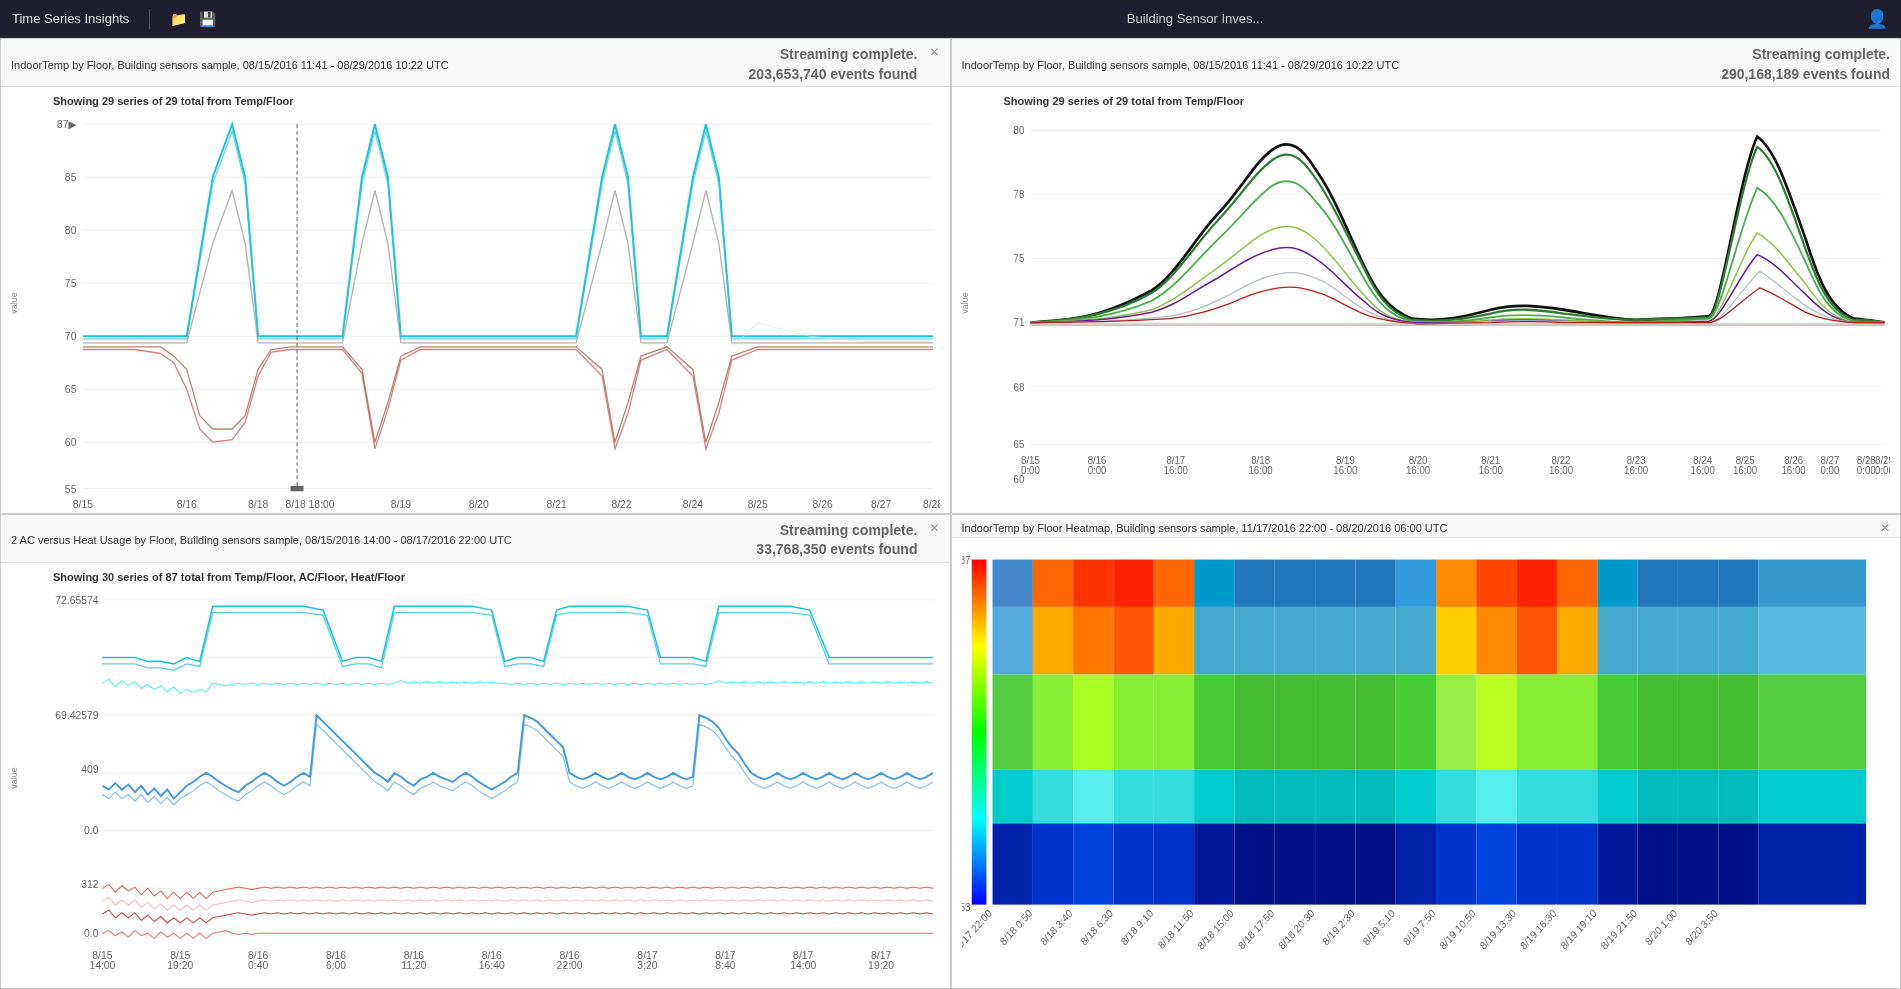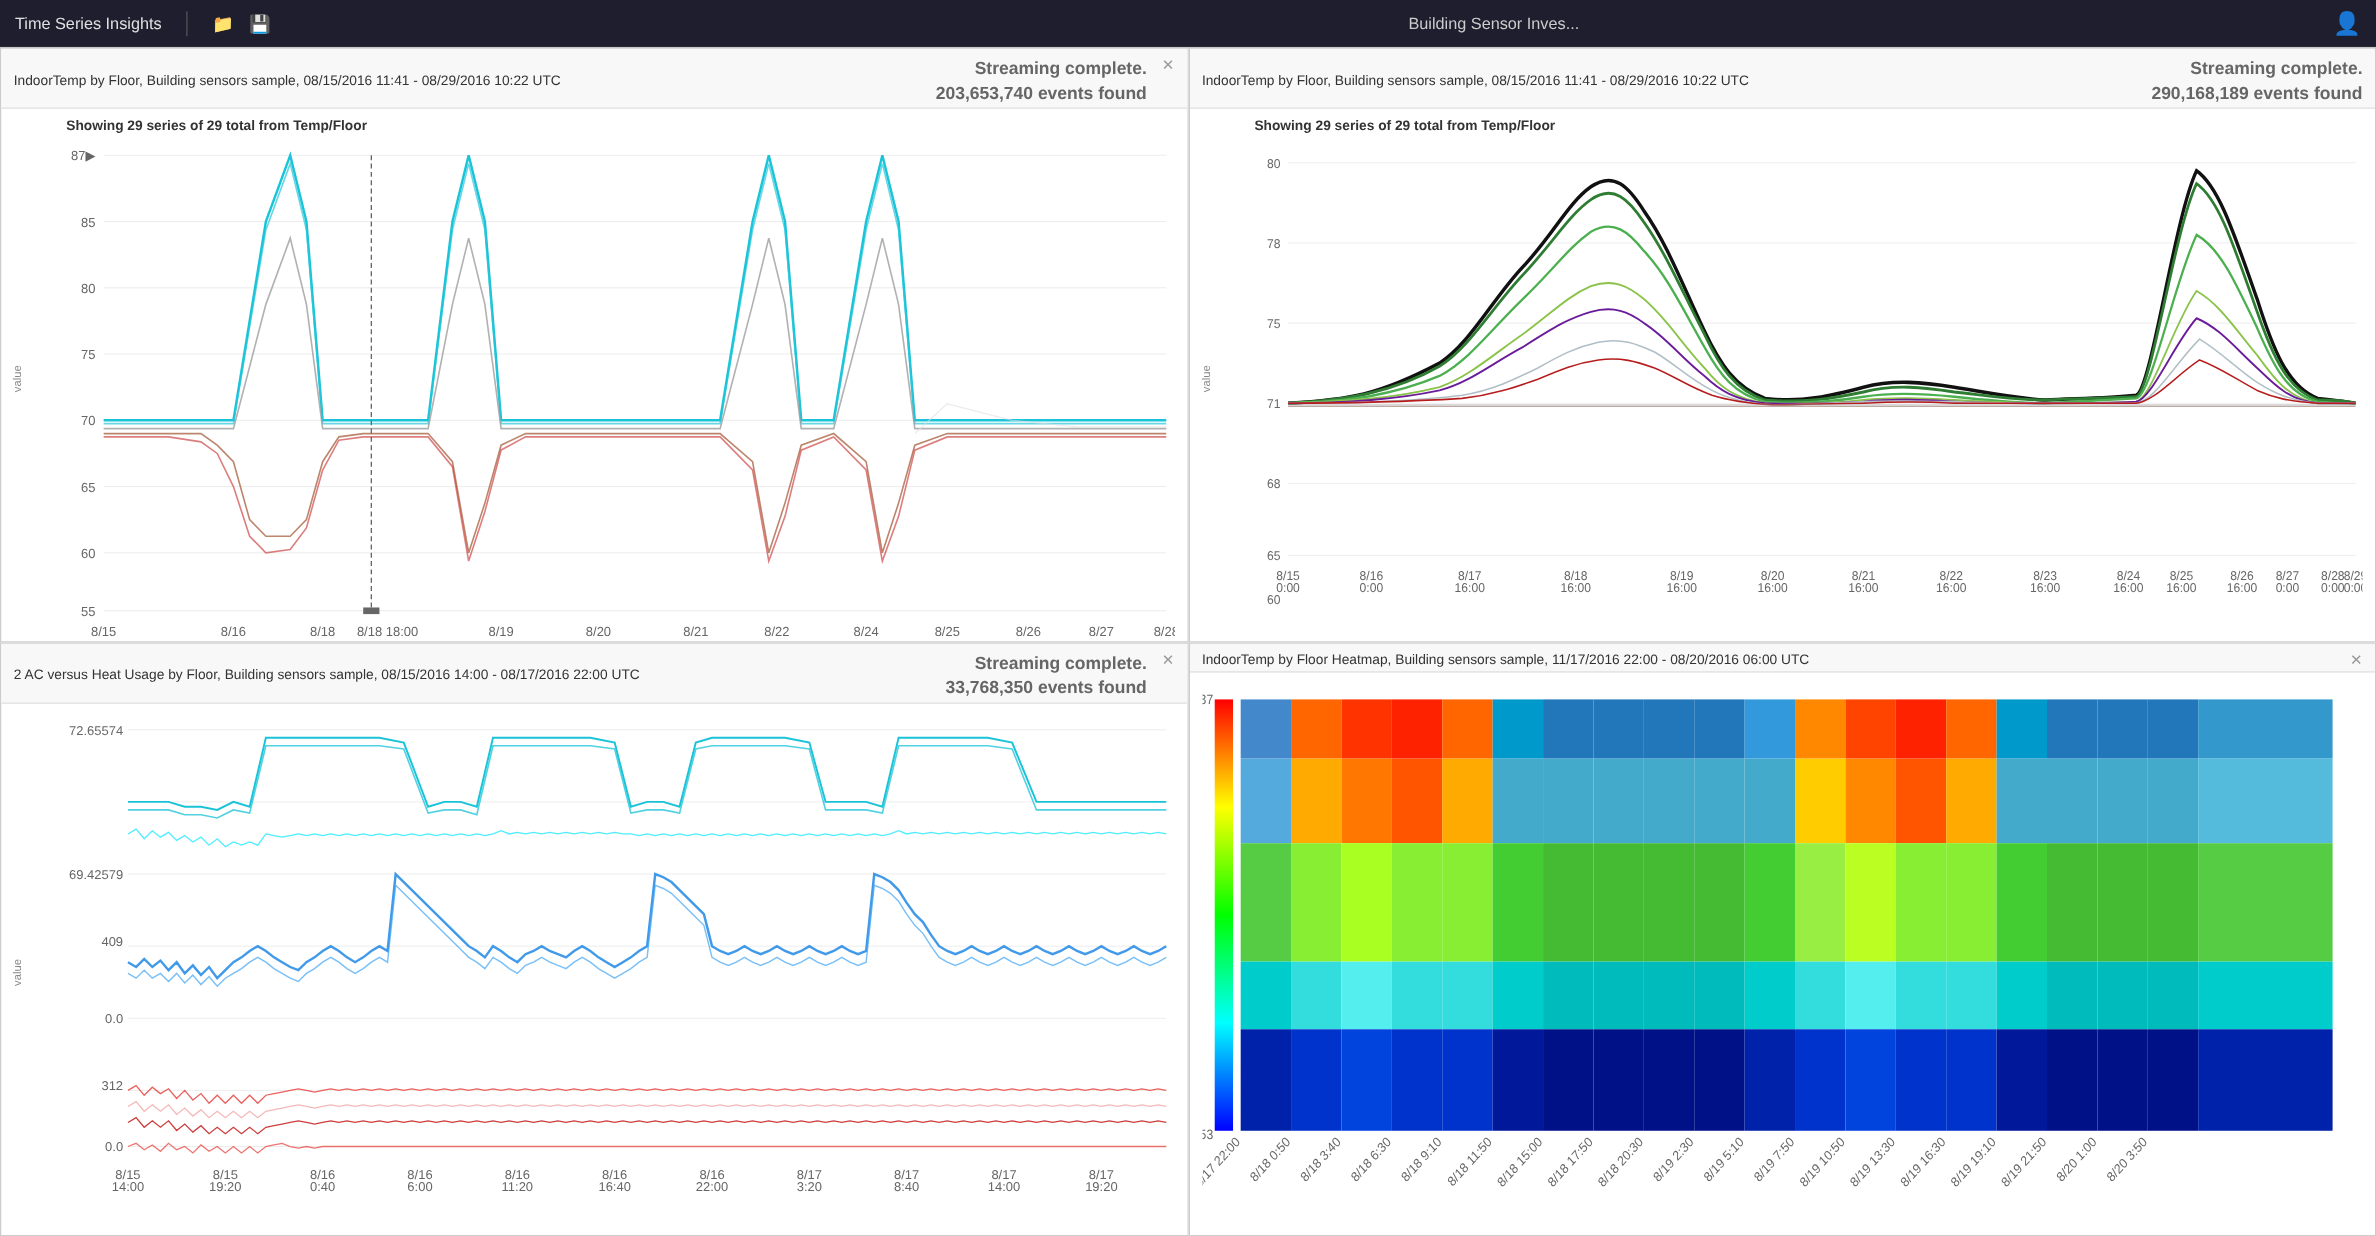--- a/index.html
+++ b/index.html
@@ -339,20 +339,21 @@
       <span class="panel-title">2 AC versus Heat Usage by Floor, Building sensors sample, 08/15/2016 14:00  -  08/17/2016 22:00 UTC</span>
       <div style="display:flex;align-items:flex-start;gap:4px;">
         <div class="panel-meta">
           <div>Streaming complete.</div>
           <div>33,768,350 events found</div>
         </div>
         <span class="panel-close">✕</span>
       </div>
     </div>
     <div class="chart-area">
+      <div class="chart-subtitle">Showing 30 series of 87 total from Temp/Floor, AC/Floor, Heat/Floor</div>
       <span class="y-axis-label">value</span>
       <div class="chart-svg-container">
         <svg viewBox="0 0 700 310" preserveAspectRatio="none">
 
           <line x1="55" y1="10" x2="695" y2="10" class="grid-line"></line>
           <line x1="55" y1="55" x2="695" y2="55" class="grid-line"></line>
           <line x1="55" y1="100" x2="695" y2="100" class="grid-line"></line>
           <line x1="55" y1="145" x2="695" y2="145" class="grid-line"></line>
           <line x1="55" y1="190" x2="695" y2="190" class="grid-line"></line>
           <line x1="55" y1="235" x2="695" y2="235" class="grid-line"></line>

